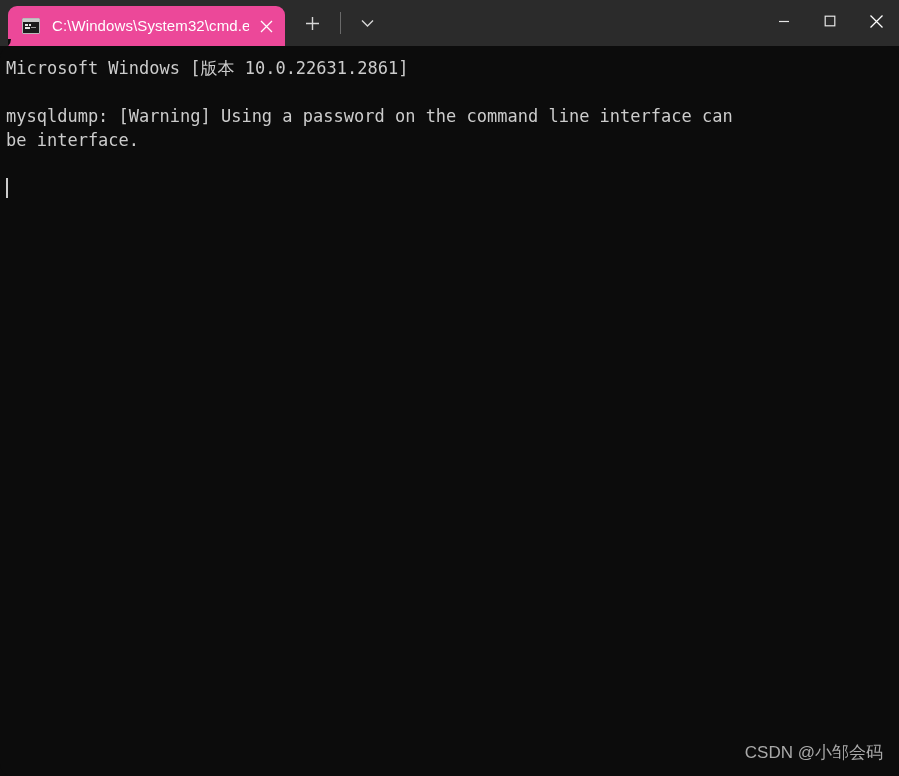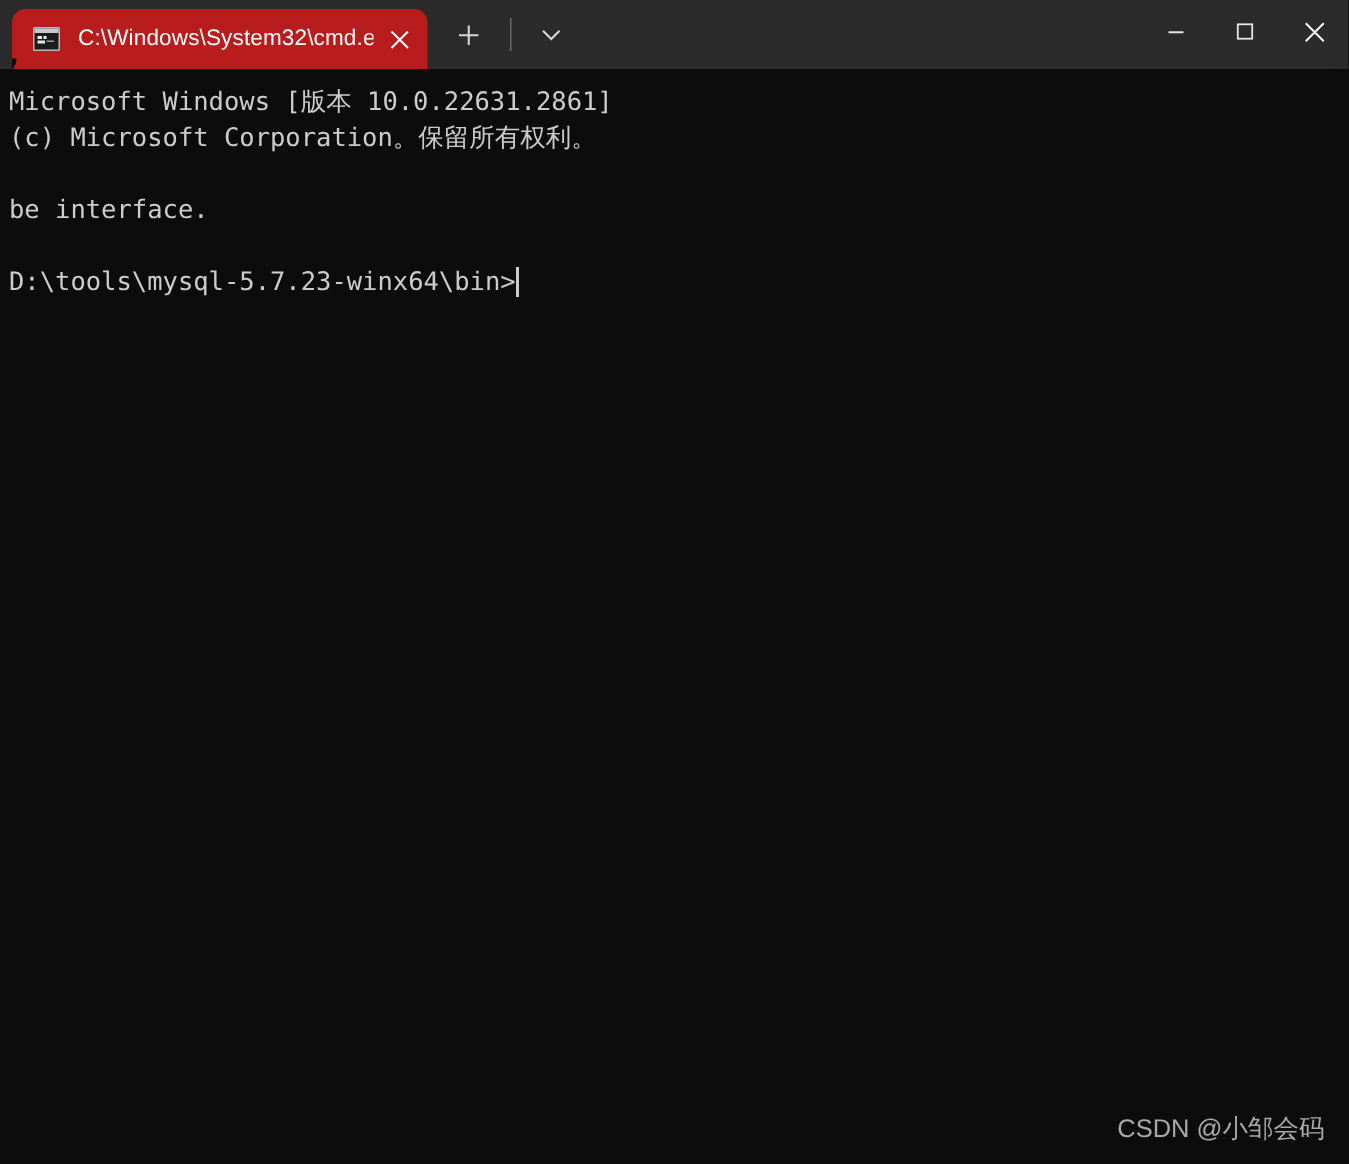--- a/index.html
+++ b/index.html
@@ -39,21 +39,21 @@
     display: flex;
     align-items: flex-end;
     height: 46px;
     flex: 0 0 auto;
   }
 
   .tab {
     position: relative;
     height: 40px;
     width: 277px;
-    background: #b91c1c;
+    background: #ec4899;
     border-top-left-radius: 9px;
     border-top-right-radius: 9px;
     display: flex;
     align-items: center;
     box-sizing: border-box;
     padding: 0 0 0 14px;
     margin-left: 8px;
     overflow: hidden;
   }
 
@@ -272,26 +272,25 @@
         <svg width="15" height="15" viewBox="0 0 15 15" aria-hidden="true">
           <path d="M1.5 1.5 L13.5 13.5 M13.5 1.5 L1.5 13.5" stroke="#ffffff" stroke-width="1.25" fill="none"></path>
         </svg>
       </span>
     </div>
   </div>
 
   <div class="terminal">
 
     <div class="term-line">Microsoft Windows [版本 10.0.22631.2861]</div>
-    <div class="term-line">(c) Microsoft Corporation。保留所有权利。</div>
     <div class="term-line blank"></div>
+    <div class="term-line">mysqldump: [Warning] Using a password on the command line interface can</div>
     <div class="term-line">be interface.</div>
     <div class="term-line blank"></div>
 
     <div class="prompt-line">
-      <span class="ptext">D:\tools\mysql-5.7.23-winx64\bin&gt;</span>
       <span class="caret"></span>
     </div>
 
     <div class="watermark">CSDN @小邹会码</div>
   </div>
 
 </div>
 
 </body></html>

